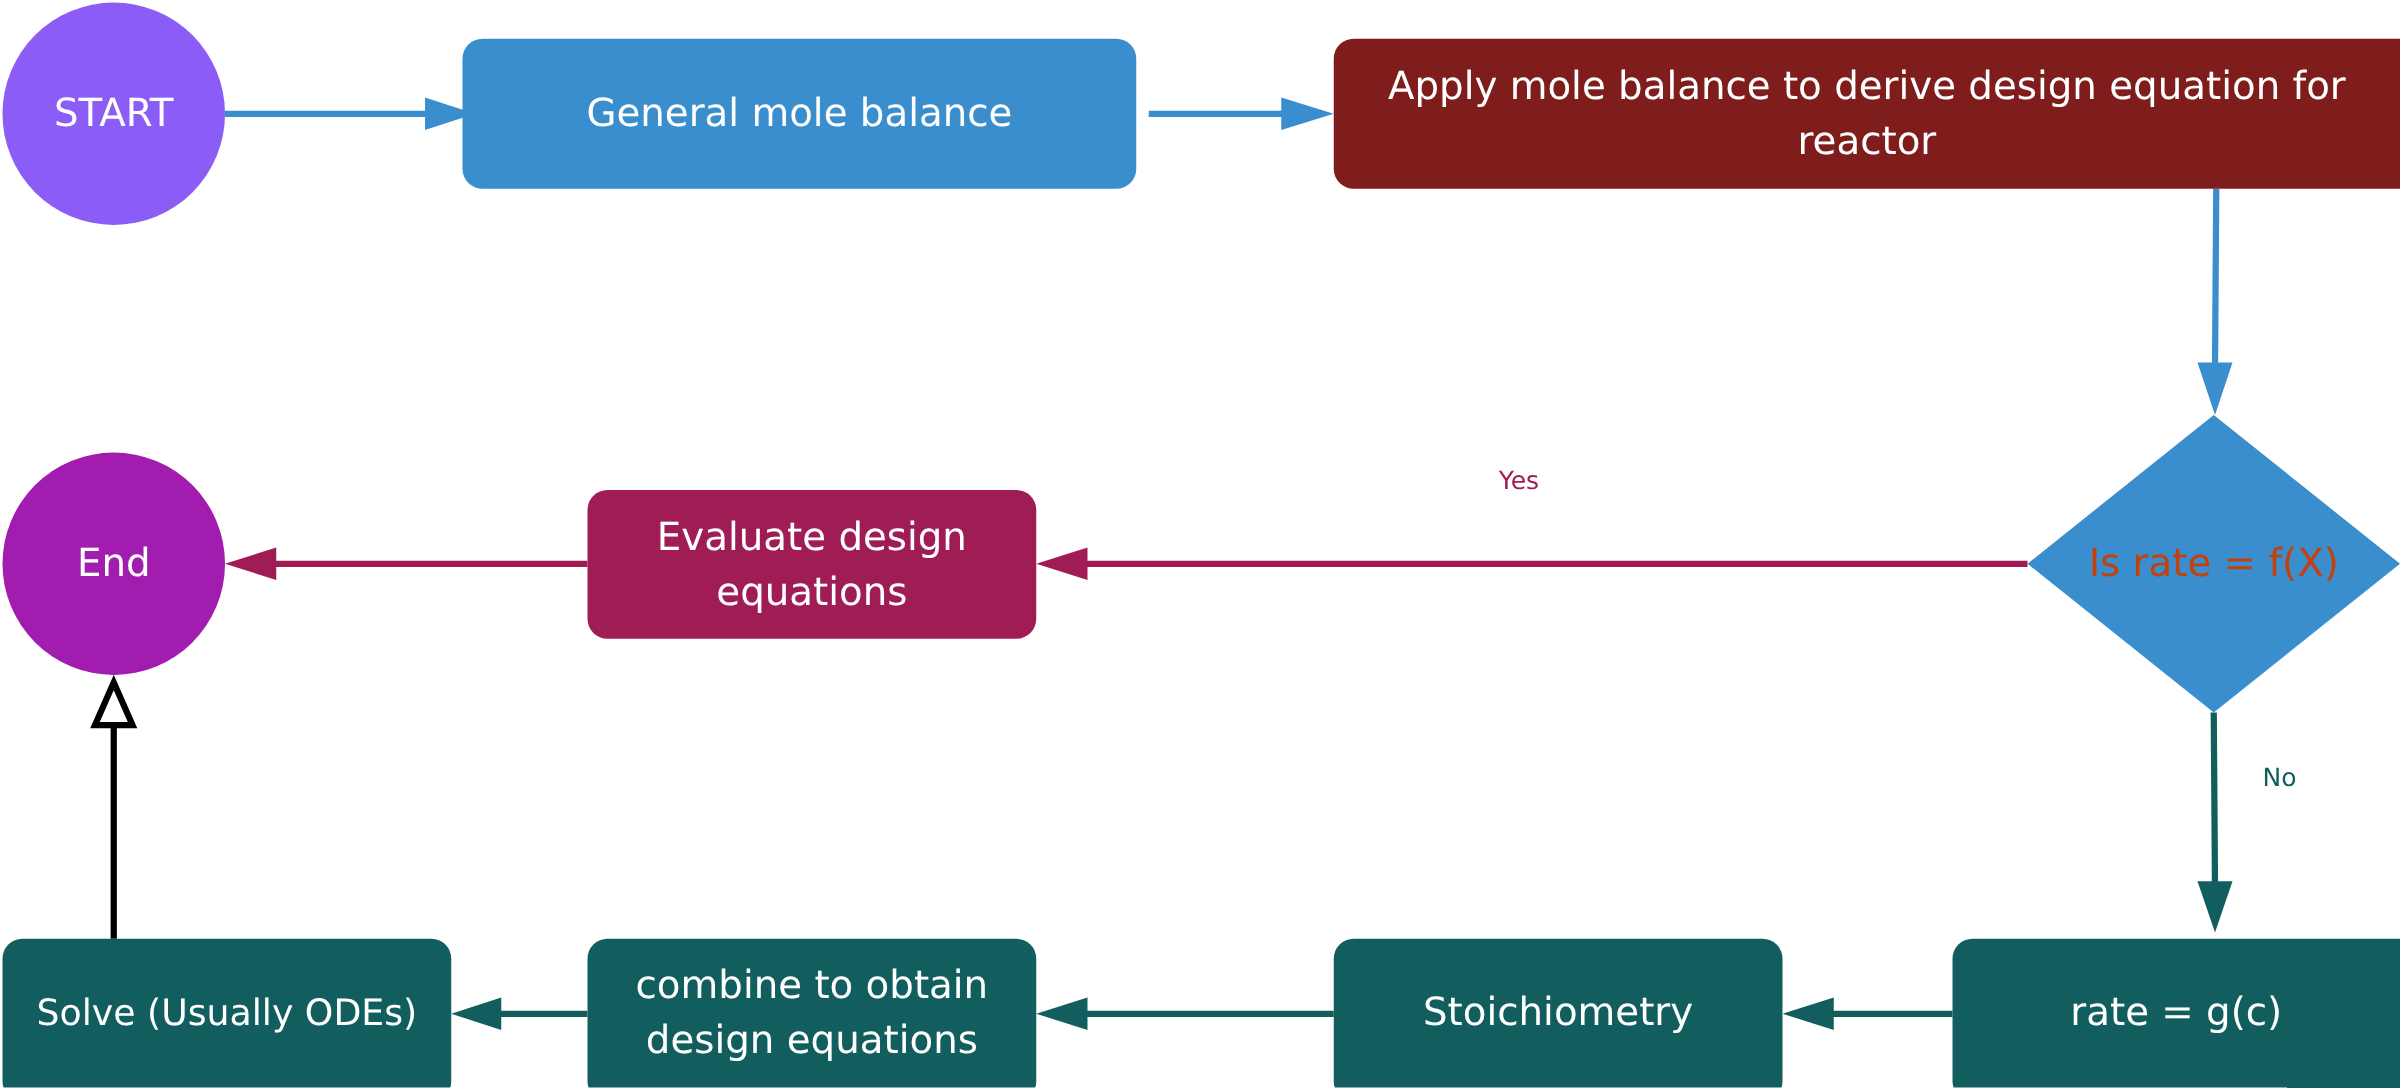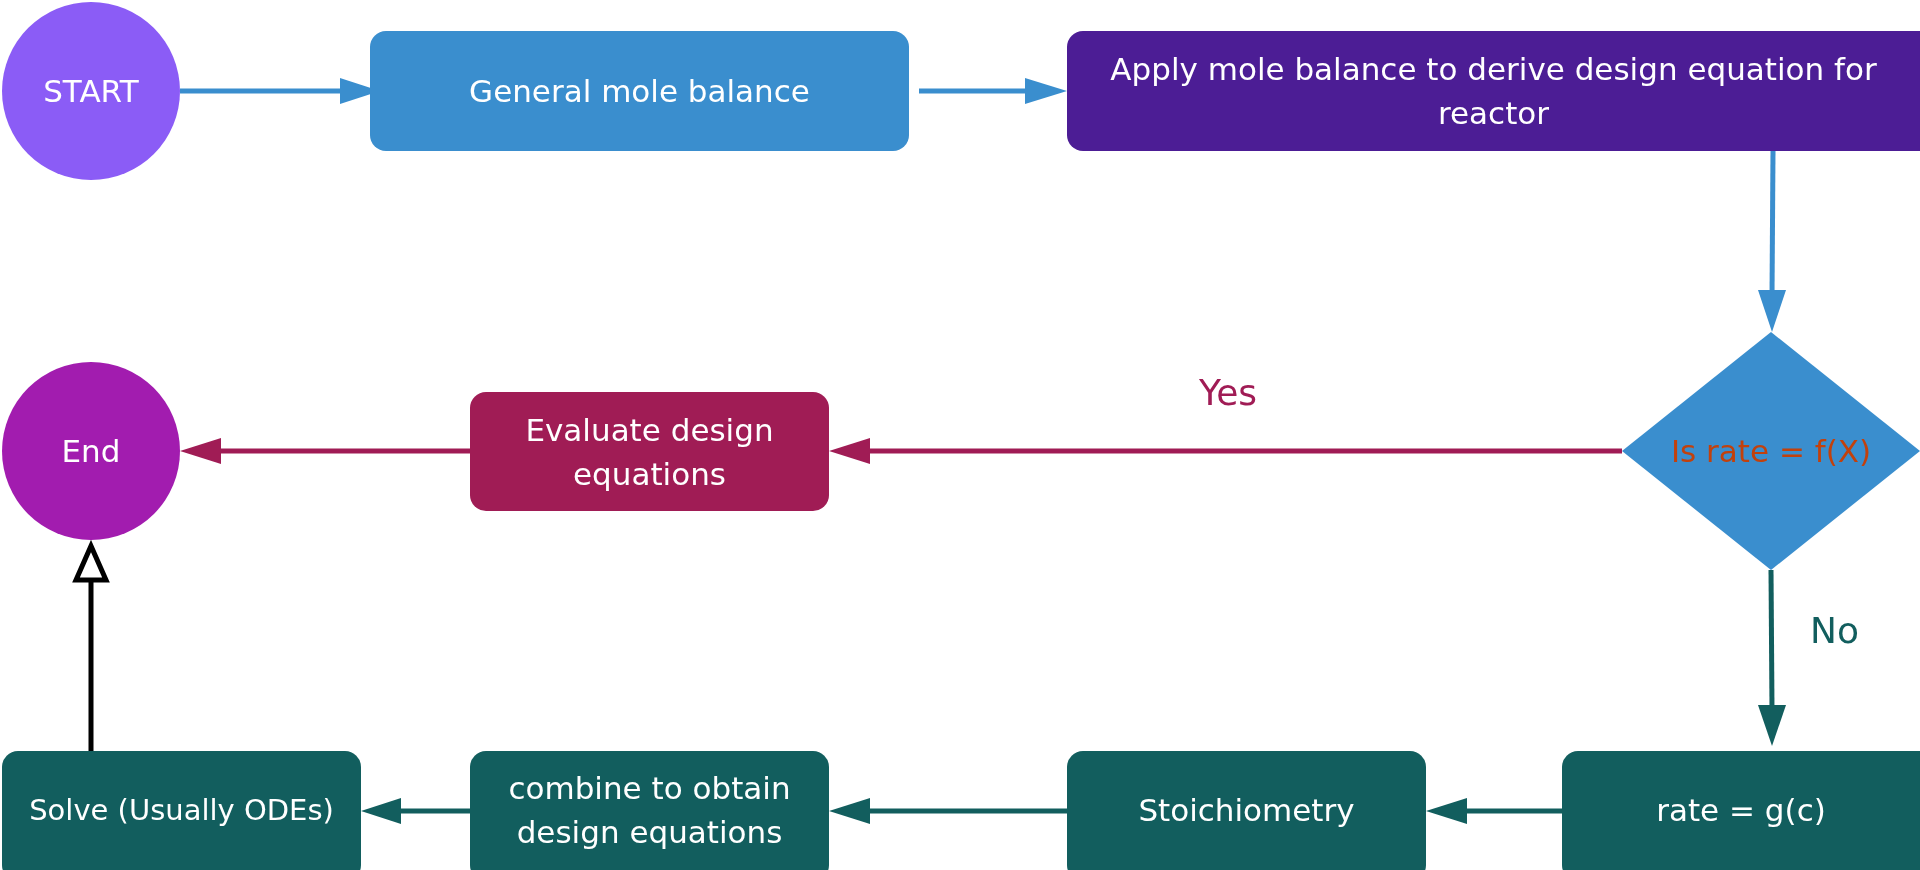--- a/index.html
+++ b/index.html
@@ -3,21 +3,21 @@
 <meta charset="utf-8">
 <style>
   html, body { margin:0; padding:0; background:#ffffff; }
   body { width:1920px; height:870px; position:relative; overflow:hidden;
          font-family: "DejaVu Sans", "Liberation Sans", sans-serif; }
   svg#edges { position:absolute; left:0; top:0; width:1920px; height:870px; }
   .node { position:absolute; display:flex; align-items:center; justify-content:center;
           text-align:center; color:#ffffff; box-sizing:border-box; font-size:31px; line-height:44px; }
   .circle { border-radius:50%; }
   .rect { border-radius:16px; padding:0 10px; }
-  .label { position:absolute; font-size:36px; }
+  .label { position:absolute; font-size:20px; }
   .diamond-text { position:absolute; color:#c2410c; font-size:31px; display:flex;
                   align-items:center; justify-content:center; }
 </style>
 </head>
 <body>
 
 <svg id="edges" xmlns="http://www.w3.org/2000/svg">
 
   <polygon points="1771,332 1920,451 1771,570 1622,451" fill="#3A8ECE"></polygon>
 
@@ -53,21 +53,21 @@
 </svg>
 
 <div class="node circle" style="left:2px; top:2px; width:178px; height:178px; background:#8b5cf6;">
   <span>START</span>
 </div>
 
 <div class="node rect" style="left:370px; top:31px; width:539px; height:120px; background:#3A8ECE;">
   <span>General mole balance</span>
 </div>
 
-<div class="node rect" style="left:1067px; top:31px; width:853px; height:120px; background:#4c1d95; border-radius:16px 0 0 16px;">
+<div class="node rect" style="left:1067px; top:31px; width:853px; height:120px; background:#7f1d1d; border-radius:16px 0 0 16px;">
   <span>Apply mole balance to derive design equation for reactor</span>
 </div>
 
 <div class="diamond-text" style="left:1622px; top:412px; width:298px; height:78px;">
   <span>Is rate = f(X)</span>
 </div>
 
 <div class="node rect" style="left:470px; top:392px; width:359px; height:119px; background:#A01C55;">
   <span>Evaluate design equations</span>
 </div>

